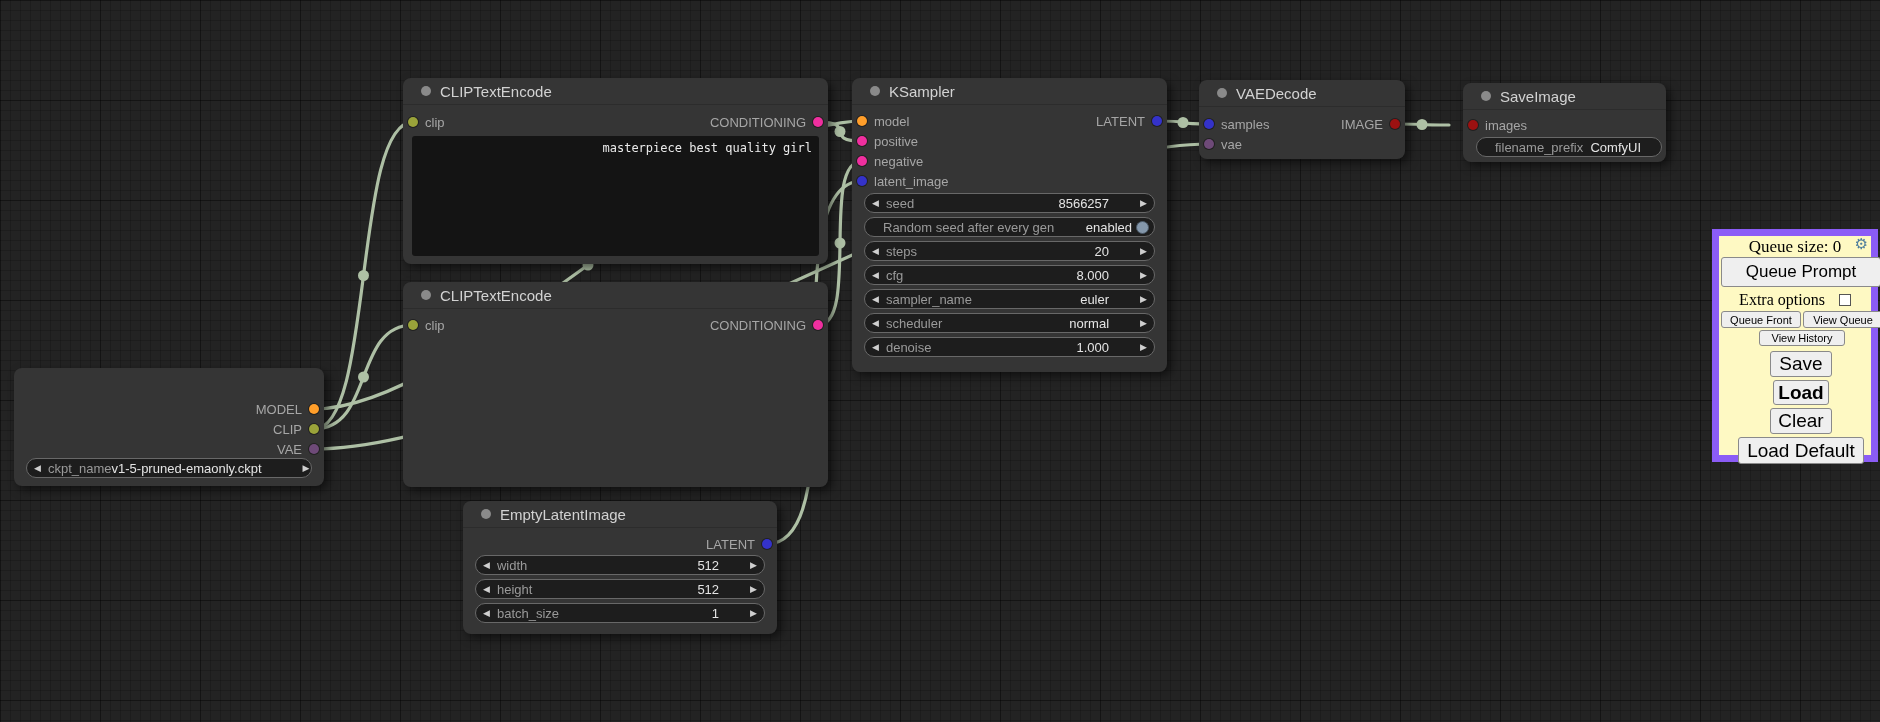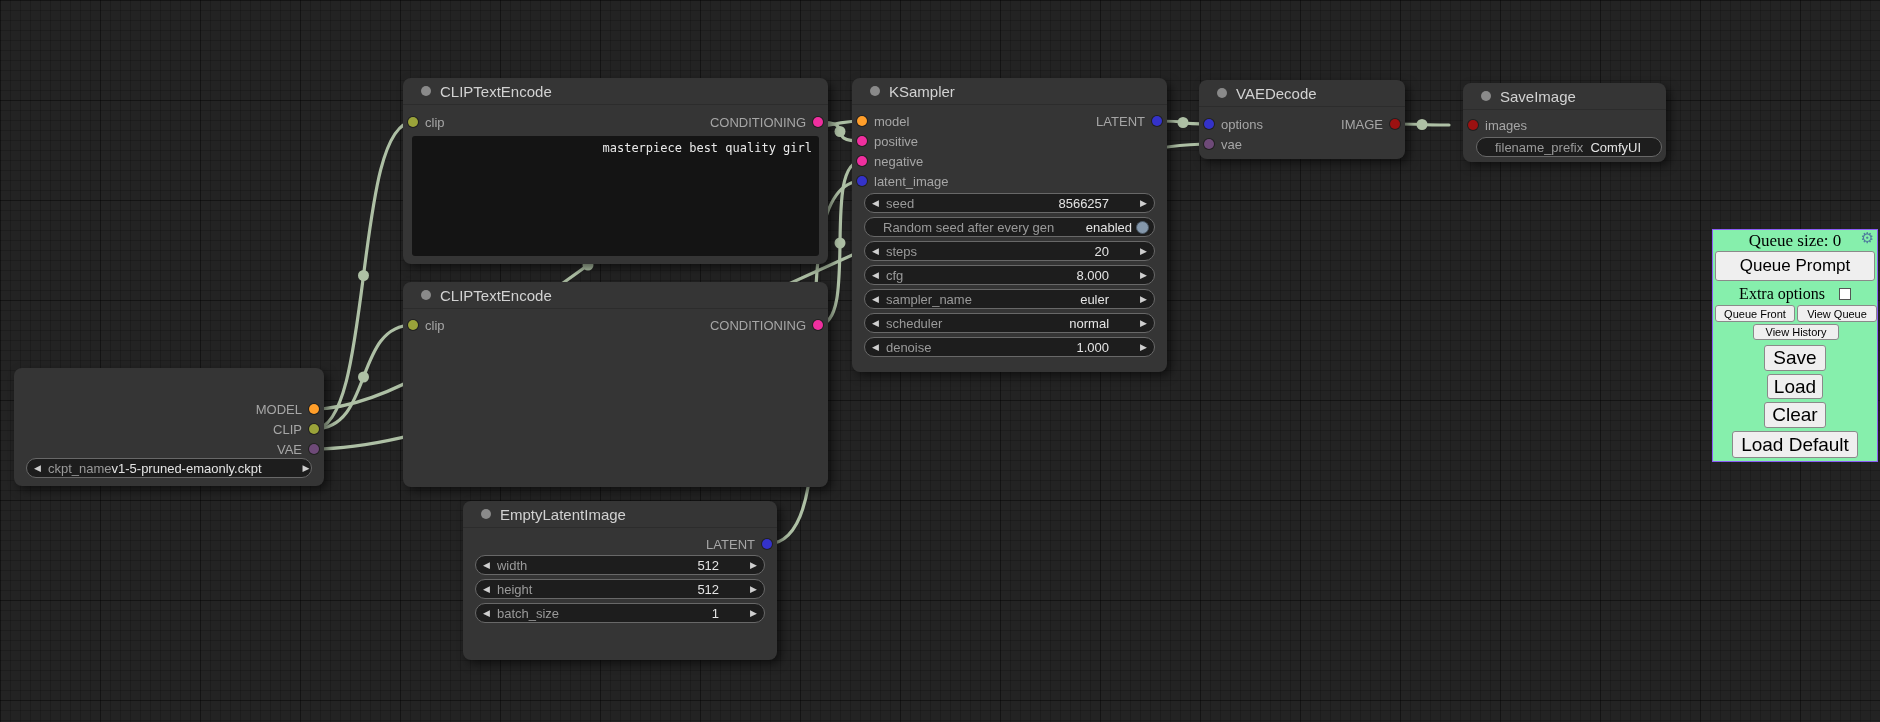--- a/index.html
+++ b/index.html
@@ -39,21 +39,21 @@
   .widget.noarrow .wval{margin-right:4px;}
   .toggle{width:13px;height:13px;border-radius:50%;margin-right:5px;flex:none;
           border:1px solid #4c5a68;box-sizing:border-box;}
 
   textarea.prompt{position:absolute;background:#141414;border:none;border-radius:3px;
           color:#eaeaea;font-family:"DejaVu Sans Mono",monospace;font-size:12px;
           padding:5px 7px;resize:none;outline:none;box-sizing:border-box;text-align:right;}
 
   
   .qpanel{position:absolute;left:1712px;top:229px;width:166px;height:233px;z-index:3;
-          background:#86efac;border:1px solid #8b5cf6;box-sizing:border-box;
+          background:#fef9c3;border:7px solid #8b5cf6;box-sizing:border-box;
           font-family:"Liberation Serif",serif;color:#000;}
   .qsize{text-align:center;font-size:17px;margin-top:1px;}
   .qgear{position:absolute;top:1px;right:3px;font-size:15px;color:#4f7e9d;line-height:1;cursor:pointer;}
   .qbtn{position:absolute;background:#efefef;border:1px solid #8a8a8a;border-radius:3px;
         font-family:"Liberation Sans",sans-serif;color:#000;display:flex;align-items:center;
         justify-content:center;box-sizing:border-box;cursor:pointer;}
   .qextra{position:absolute;top:55px;left:0;width:100%;display:flex;justify-content:center;
           align-items:center;gap:14px;font-size:16px;}
   .cbx{width:12px;height:12px;border:1px solid #555;background:#fff;display:inline-block;box-sizing:border-box;}
 </style>
@@ -208,21 +208,21 @@
   </div>
 </div>
 
 <div class="node" style="left:1199px;top:80px;width:206px;height:79px;">
   <div class="ntitle">
     <span class="tdot"></span>
     <span>VAEDecode</span>
   </div>
   <div class="srow in" style="top:35px">
     <span class="sdot" style="background: rgb(52, 50, 201);"></span>
-    <span>options</span>
+    <span>samples</span>
   </div>
   <div class="srow out" style="top:35px">
     <span>IMAGE</span>
     <span class="sdot" style="background: rgb(156, 17, 17);"></span>
   </div>
   <div class="srow in" style="top:55px">
     <span class="sdot" style="background: rgb(110, 74, 120);"></span>
     <span>vae</span>
   </div>
 </div>
@@ -236,21 +236,21 @@
     <span class="sdot" style="background: rgb(156, 17, 17);"></span>
     <span>images</span>
   </div>
   <div class="widget noarrow" style="left:13px;top:54px;width:186px;">
     <span class="wname">filename_prefix</span>
     <span class="wspace"></span>
     <span class="wval" style="margin-right:20px">ComfyUI</span>
   </div>
 </div>
 
-<div class="node" style="left:463px;top:501px;width:314px;height:159px;">
+<div class="node" style="left:463px;top:501px;width:314px;height:133px;">
   <div class="ntitle">
     <span class="tdot"></span>
     <span>EmptyLatentImage</span>
   </div>
   <div class="srow out" style="top:34px">
     <span>LATENT</span>
     <span class="sdot" style="background: rgb(52, 50, 201);"></span>
   </div>
   <div class="widget" style="left:12px;top:54px;width:290px;">
     <span class="warr">◀</span>
@@ -280,16 +280,16 @@
   <div class="qgear">⚙</div>
   <button class="qbtn" style="left:2px;top:21px;width:160px;height:30px;font-size:17px;">Queue Prompt</button>
   <div class="qextra">
     <span>Extra options</span>
     <span class="cbx"></span>
   </div>
   <button class="qbtn" style="left:2px;top:75px;width:80px;height:17px;font-size:11px;">Queue Front</button>
   <button class="qbtn" style="left:84px;top:75px;width:80px;height:17px;font-size:11px;">View Queue</button>
   <button class="qbtn" style="left:40px;top:94px;width:86px;height:16px;font-size:11px;">View History</button>
   <button class="qbtn" style="left:51px;top:115px;width:62px;height:26px;font-size:19px;">Save</button>
-  <button class="qbtn" style="left:54px;top:144px;width:56px;height:25px;font-size:19px;">Load</button>
+  <button class="qbtn" style="left:54px;top:144px;width:56px;height:25px;font-size:19px;font-weight:bold;">Load</button>
   <button class="qbtn" style="left:51px;top:172px;width:62px;height:26px;font-size:19px;">Clear</button>
   <button class="qbtn" style="left:19px;top:201px;width:126px;height:27px;font-size:19px;">Load Default</button>
 </div>
 
 </body></html>

